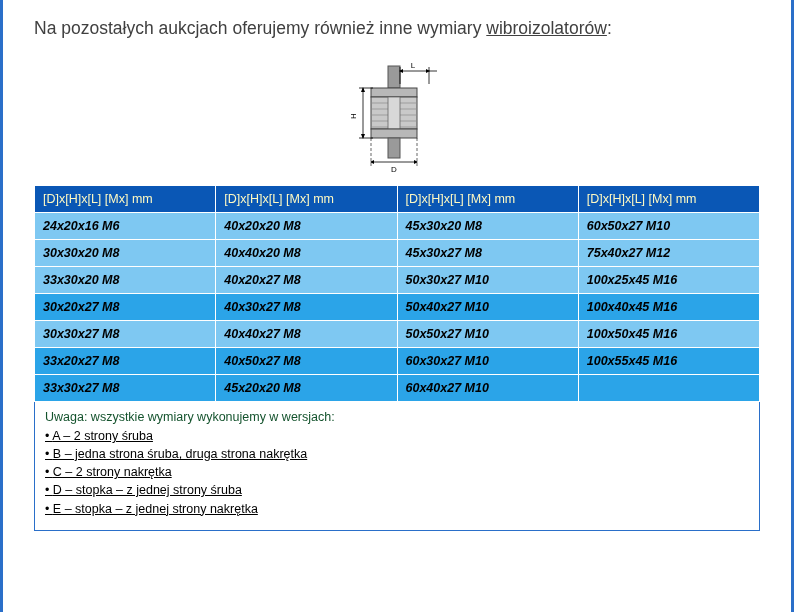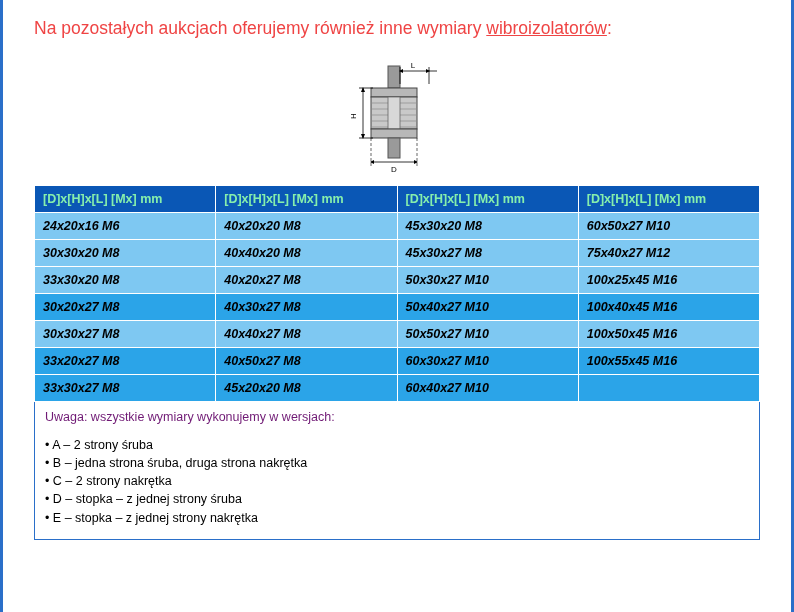--- a/index.html
+++ b/index.html
@@ -24,21 +24,21 @@
     position: absolute;
     right: 0; top: 0; bottom: 0;
     width: 3px;
     background: #2a6fc9;
   }
   .headline {
     position: absolute;
     left: 34px;
     top: 18px;
     font-size: 17.5px;
-    color: #ef4444;
+    color: #404040;
     white-space: nowrap;
   }
   .headline .underlined {
     text-decoration: underline;
   }
   .diagram {
     position: absolute;
     left: 325px;
     top: 58px;
     width: 140px;
@@ -47,23 +47,23 @@
   table.specs {
     position: absolute;
     left: 34px;
     top: 185px;
     width: 726px;
     border-collapse: collapse;
     table-layout: fixed;
   }
   table.specs th {
     background: #0a57b5;
-    color: #86efac;
-    font-size: 12.5px;
-    font-weight: bold;
+    color: #fef9c3;
+    font-size: 12.5px;
+    font-weight: normal;
     text-align: left;
     padding: 6px 8px;
     border: 1px solid #ffffff;
     height: 14px;
   }
   table.specs td {
     font-size: 12.5px;
     font-style: italic;
     font-weight: bold;
     color: #000;
@@ -75,32 +75,33 @@
   .row-b td { background: #2ba4e8; }
   .notes-cell {
     background: #ffffff !important;
     font-style: normal !important;
     font-weight: normal !important;
     padding: 8px 10px 12px 10px !important;
     border: 1px solid #2a6fc9 !important;
   }
   .notes-title {
     font-size: 12.5px;
-    color: #701a75;
-    margin: 0 0 12px 0;
+    color: #14532d;
+    margin: 0 0 3px 0;
   }
   .notes-list {
     margin: 0;
     padding: 0;
     list-style: none;
   }
   .notes-list li {
     font-size: 12.5px;
     color: #000;
     line-height: 1.45;
+    text-decoration: underline;
   }
   .notes-list li::before {
     content: "• ";
   }
 </style>
 </head>
 <body>
 
 <div class="page-border-left"></div>
 <div class="page-border-right"></div>

